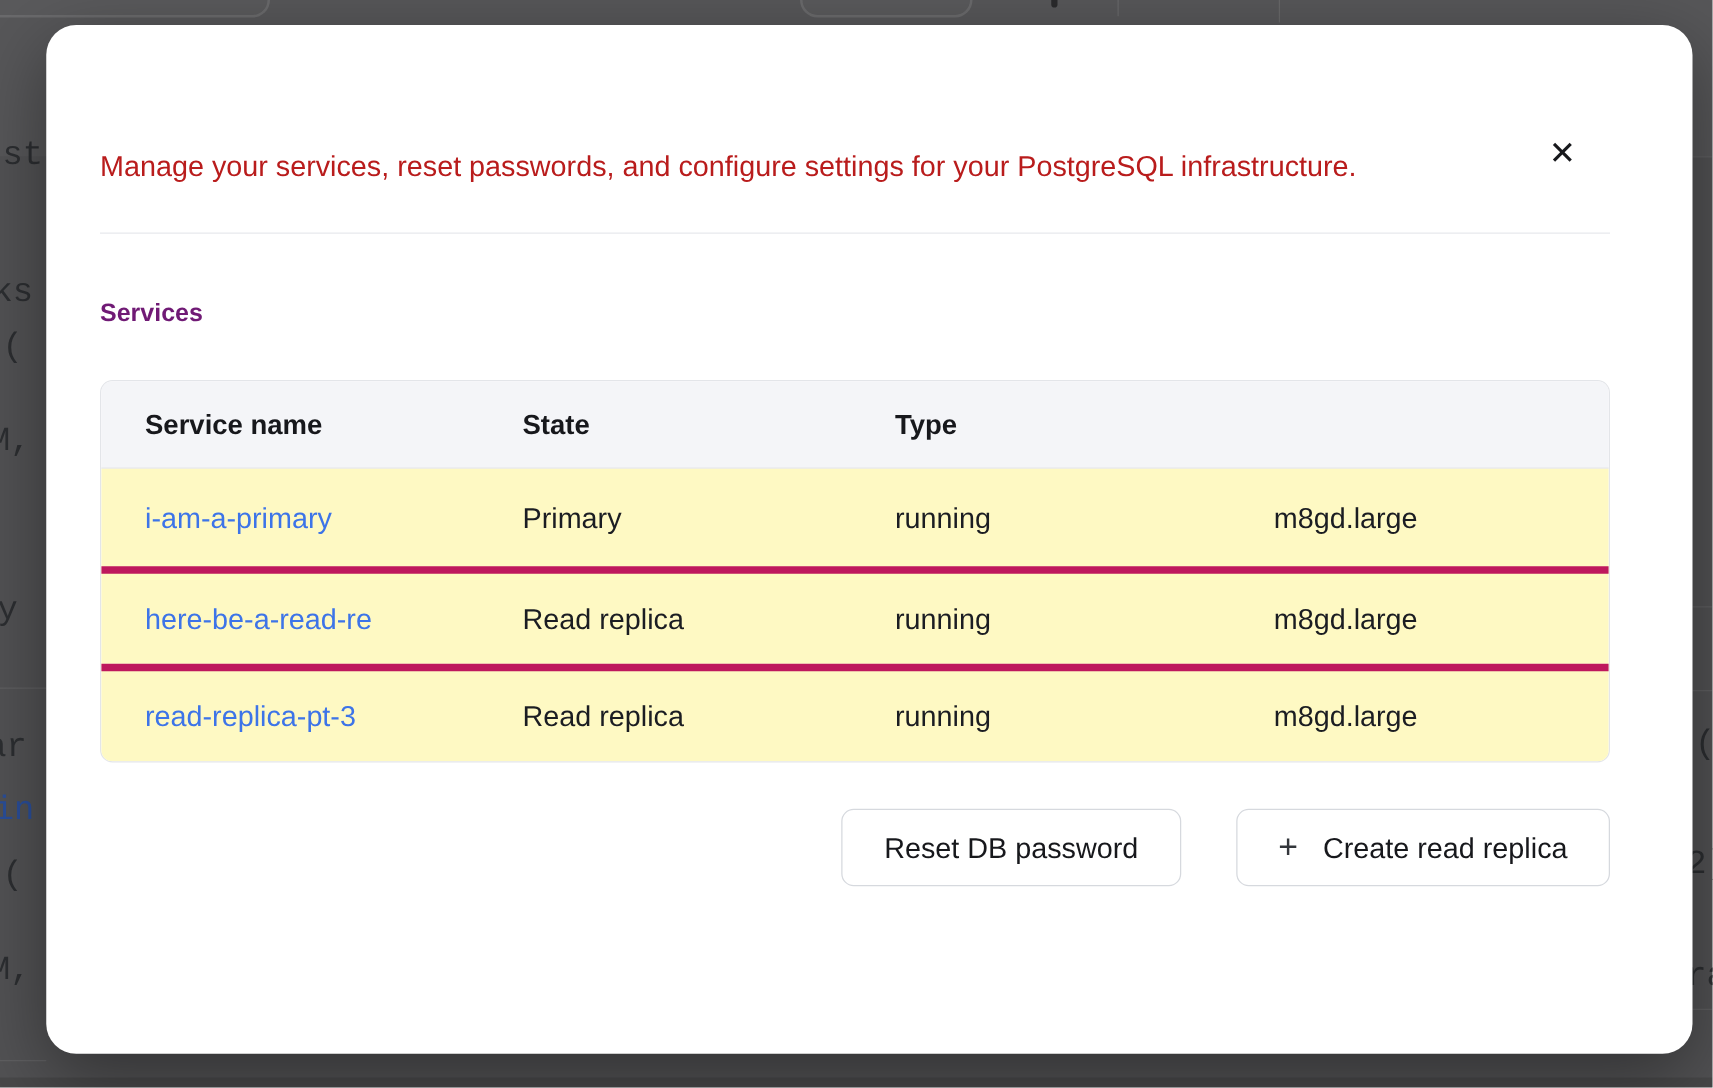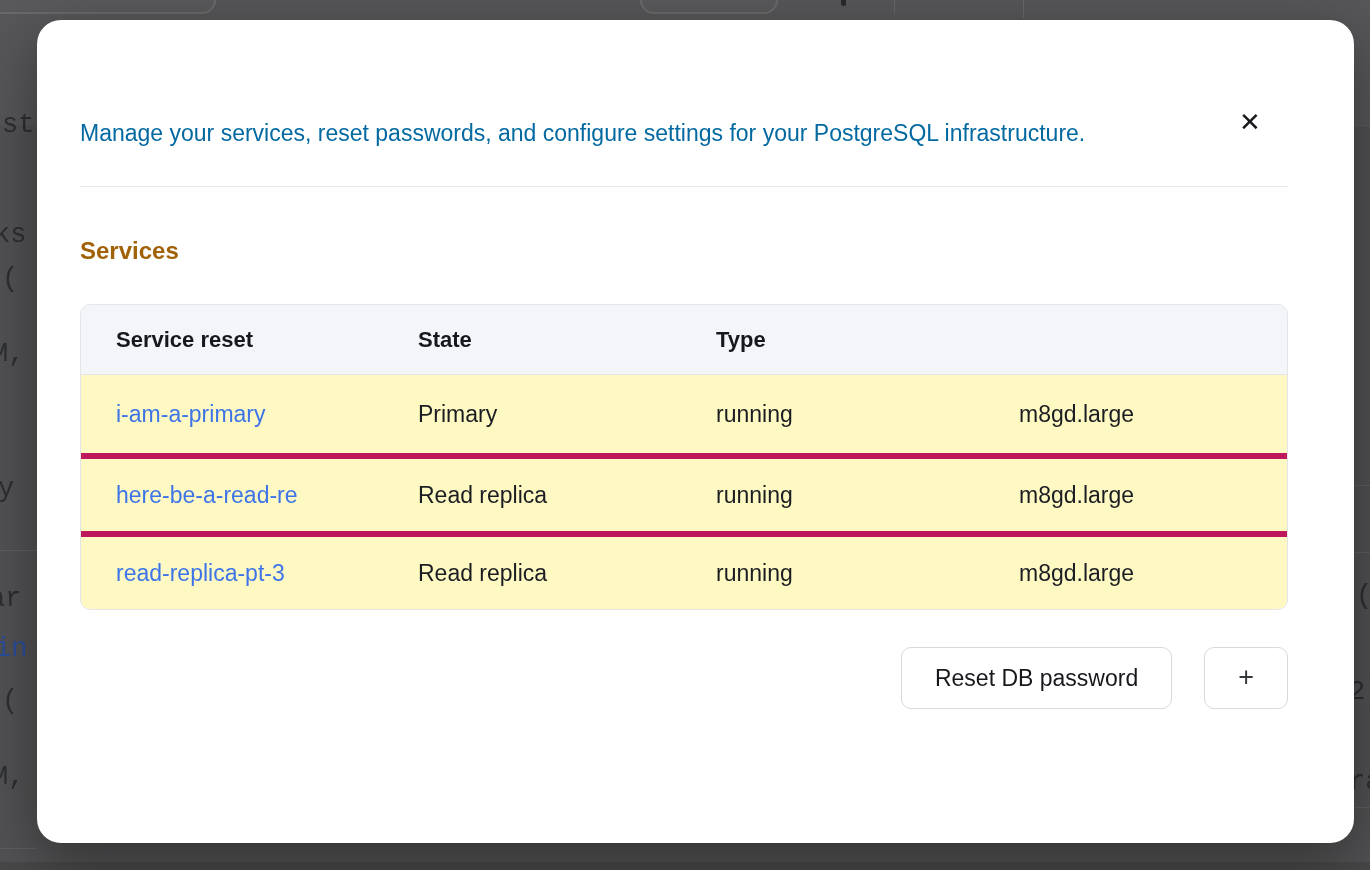--- a/index.html
+++ b/index.html
@@ -39,27 +39,27 @@
     position:absolute; top:84px; right:86px; width:36px; height:36px;
     display:flex; align-items:center; justify-content:center;
     font-size:26px; line-height:1; color:#17181c; cursor:pointer;
     background:none; border:none; font-family:inherit;
   }
   .modal-title {
     font-size:36px; font-weight:700; letter-spacing:-0.6px; line-height:44px; color:#131519;
   }
   .modal-desc {
     margin-top:26px; max-width:1040px;
-    font-size:23px; line-height:42px; color:#0369a1;
+    font-size:23px; line-height:42px; color:#b91c1c;
   }
   .modal-divider {
     margin-top:32px; width:1208px; height:1px; background:#e8e9ed;
   }
   .section-title {
-    margin-top:49px; font-size:24px; font-weight:700; line-height:30px; color:#a16207;
+    margin-top:49px; font-size:20px; font-weight:700; line-height:30px; color:#701a75;
   }
 
   
   .svc-table {
     margin-top:38px; width:1208px;
     border:1px solid #e3e5e9; border-radius:10px; overflow:hidden;
     background:#fff;
   }
   .t-row {
     display:grid; grid-template-columns:302px 298px 303px 1fr; align-items:center;
@@ -78,21 +78,21 @@
 
   
   .modal-actions {
     margin-top:37px; width:1208px;
     display:flex; justify-content:flex-end; gap:32px;
   }
   .btn {
     height:62px; display:flex; align-items:center; gap:20px;
     padding:0 33px; background:#fff;
     border:1px solid #d6d9de; border-radius:10px;
-    font-family:inherit; font-size:23px; color:#17181c; cursor:pointer;
+    font-family:inherit; font-size:23px; color:#17181c; cursor:pointer;margin-left:12px;
   }
   .btn .plus { font-size:27px; font-weight:400; color:#33363b; line-height:1; margin-top:-2px; }
 </style>
 </head>
 <body>
 
 <div>
   <div class="bg-band-top"></div>
   <div class="bg-rect bg-rect-1">
     
@@ -131,21 +131,21 @@
 
 
   <p class="modal-desc">Manage your services, reset passwords, and configure settings for your PostgreSQL infrastructure.</p>
 
   <div class="modal-divider"></div>
 
   <h2 class="section-title">Services</h2>
 
   <div class="svc-table">
     <div class="t-row t-head">
-      <div class="t-cell">Service reset</div>
+      <div class="t-cell">Service name</div>
       <div class="t-cell">State</div>
       <div class="t-cell">Type</div>
     </div>
 
     <div class="t-row t-body-row">
       <div class="t-cell">
           <a class="svc-link">i-am-a-primary</a>
         </div>
       <div class="t-cell">Primary</div>
       <div class="t-cell">running</div>
@@ -170,16 +170,17 @@
       <div class="t-cell">m8gd.large</div>
     </div>
   </div>
 
   <div class="modal-actions">
     <button class="btn">
       <span>Reset DB password</span>
     </button>
     <button class="btn">
       <span class="plus">+</span>
+      <span>Create read replica</span>
     </button>
   </div>
 
 </div>
 
 </body></html>

